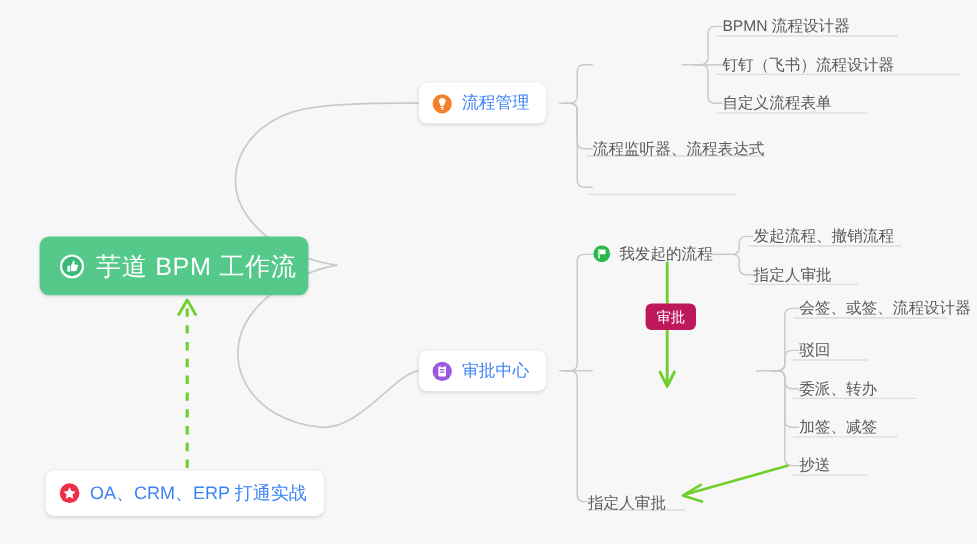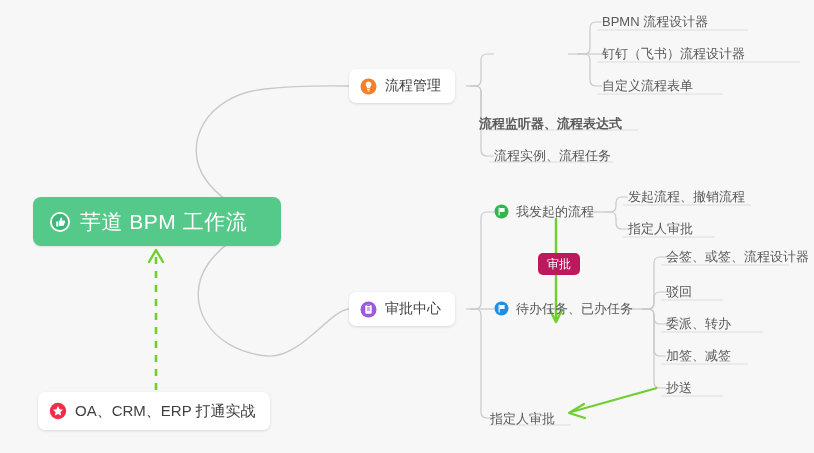--- a/index.html
+++ b/index.html
@@ -25,21 +25,21 @@
     width: 814px;
     height: 453px;
     pointer-events: none;
   }
 
   
   .root-node {
     position: absolute;
     left: 33px;
     top: 197px;
-    width: 248px;
+    width: 224px;
     height: 49px;
     background: #55c98a;
     border-radius: 8px;
     box-shadow: 0 1px 2px rgba(0,0,0,0.10);
     display: flex;
     align-items: center;
     padding-left: 16px;
     box-sizing: border-box;
   }
   .root-label {
@@ -58,21 +58,21 @@
     box-shadow: 0 1px 3px rgba(0,0,0,0.13);
     display: flex;
     align-items: center;
     padding: 0 14px 0 11px;
     box-sizing: border-box;
     height: 34px;
     white-space: nowrap;
   }
   .pill .pill-label {
     font-size: 14px;
-    color: #404040;
+    color: #3b82f6;
     margin-left: 8px;
   }
 
   
   .leaf {
     position: absolute;
     font-size: 13px;
     color: #5a5a5a;
     white-space: nowrap;
     line-height: 19px;
@@ -198,27 +198,24 @@
         <rect x="6.9" y="3.2" width="3.2" height="1.9" rx="0.8" fill="#ffffff"></rect>
         <rect x="6.9" y="3.2" width="3.2" height="1.9" rx="0.8" fill="#9b59e0"></rect>
         <rect x="6.6" y="6.6" width="3.8" height="0.95" rx="0.45" fill="#9b59e0"></rect>
         <rect x="6.6" y="8.6" width="3.8" height="0.95" rx="0.45" fill="#9b59e0"></rect>
       </svg>
     </span>
     <span class="pill-label">审批中心</span>
   </div>
 
 
-  <div class="leaf" style="left:479px; top:114px;font-weight:bold;">
+  <div class="leaf" style="left:494px; top:114px;">
     <span>流程监听器、流程表达式</span>
   </div>
 
-  <div class="leaf" style="left:494px; top:146px;">
-    <span>流程实例、流程任务</span>
-  </div>
 
   <div class="leaf" style="left:602px; top:12px;text-align:right;">
     <span>BPMN 流程设计器</span>
   </div>
   <div class="leaf" style="left:602px; top:44px;">
     <span>钉钉（飞书）流程设计器</span>
   </div>
   <div class="leaf with-icon" style="left:494px; top:202px;">
     <span class="ico">
       <svg width="15" height="15" viewBox="0 0 15 15">
@@ -227,30 +224,20 @@
         <path d="M5.9 4.0 h4.7 v3.9 H5.9z" fill="#ffffff"></path>
       </svg>
     </span>
     <span class="leaf-text">我发起的流程</span>
   </div>
 
   <div class="leaf" style="left:602px; top:76px;">
     <span>自定义流程表单</span>
   </div>
 
-  <div class="leaf with-icon" style="left:494px; top:299px;">
-    <span class="ico">
-      <svg width="15" height="15" viewBox="0 0 15 15">
-        <circle cx="7.5" cy="7.5" r="7" fill="#1e8fe8"></circle>
-        <rect x="4.6" y="3.5" width="1.15" height="8.1" rx="0.5" fill="#ffffff"></rect>
-        <path d="M5.9 4.0 h4.7 v3.9 H5.9z" fill="#ffffff"></path>
-      </svg>
-    </span>
-    <span class="leaf-text">待办任务、已办任务</span>
-  </div>
 
   <div class="leaf" style="left:490px; top:409px;">
     <span>指定人审批</span>
   </div>
 
   <div class="leaf" style="left:628px; top:187px;">
     <span>发起流程、撤销流程</span>
   </div>
   <div class="leaf" style="left:628px; top:219px;">
     <span>指定人审批</span>

